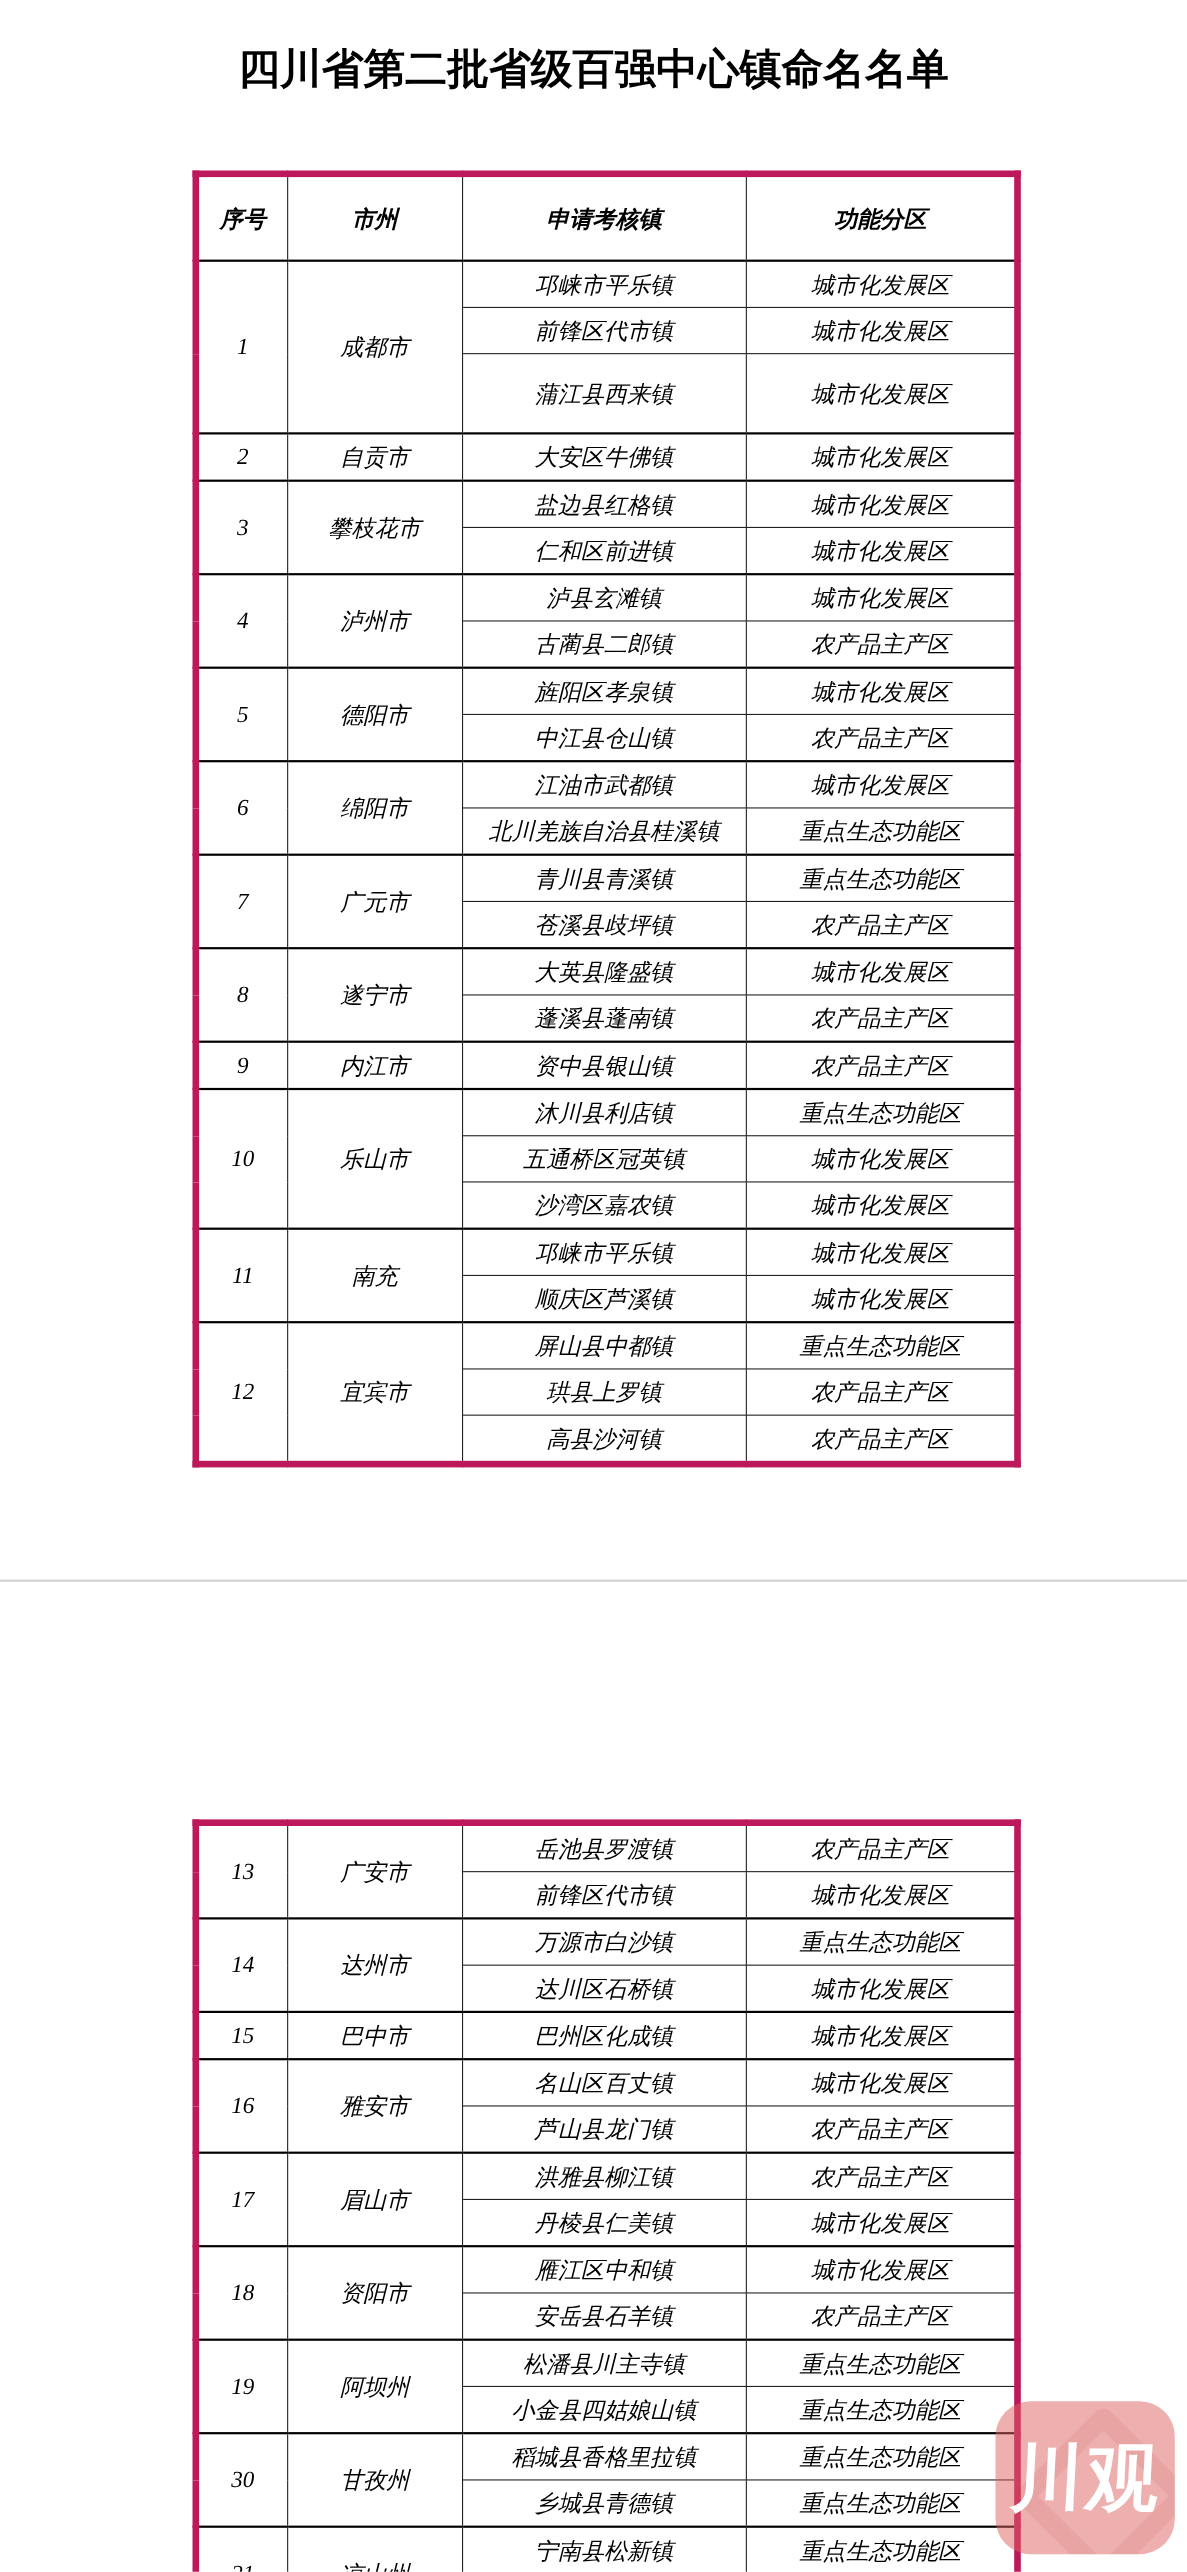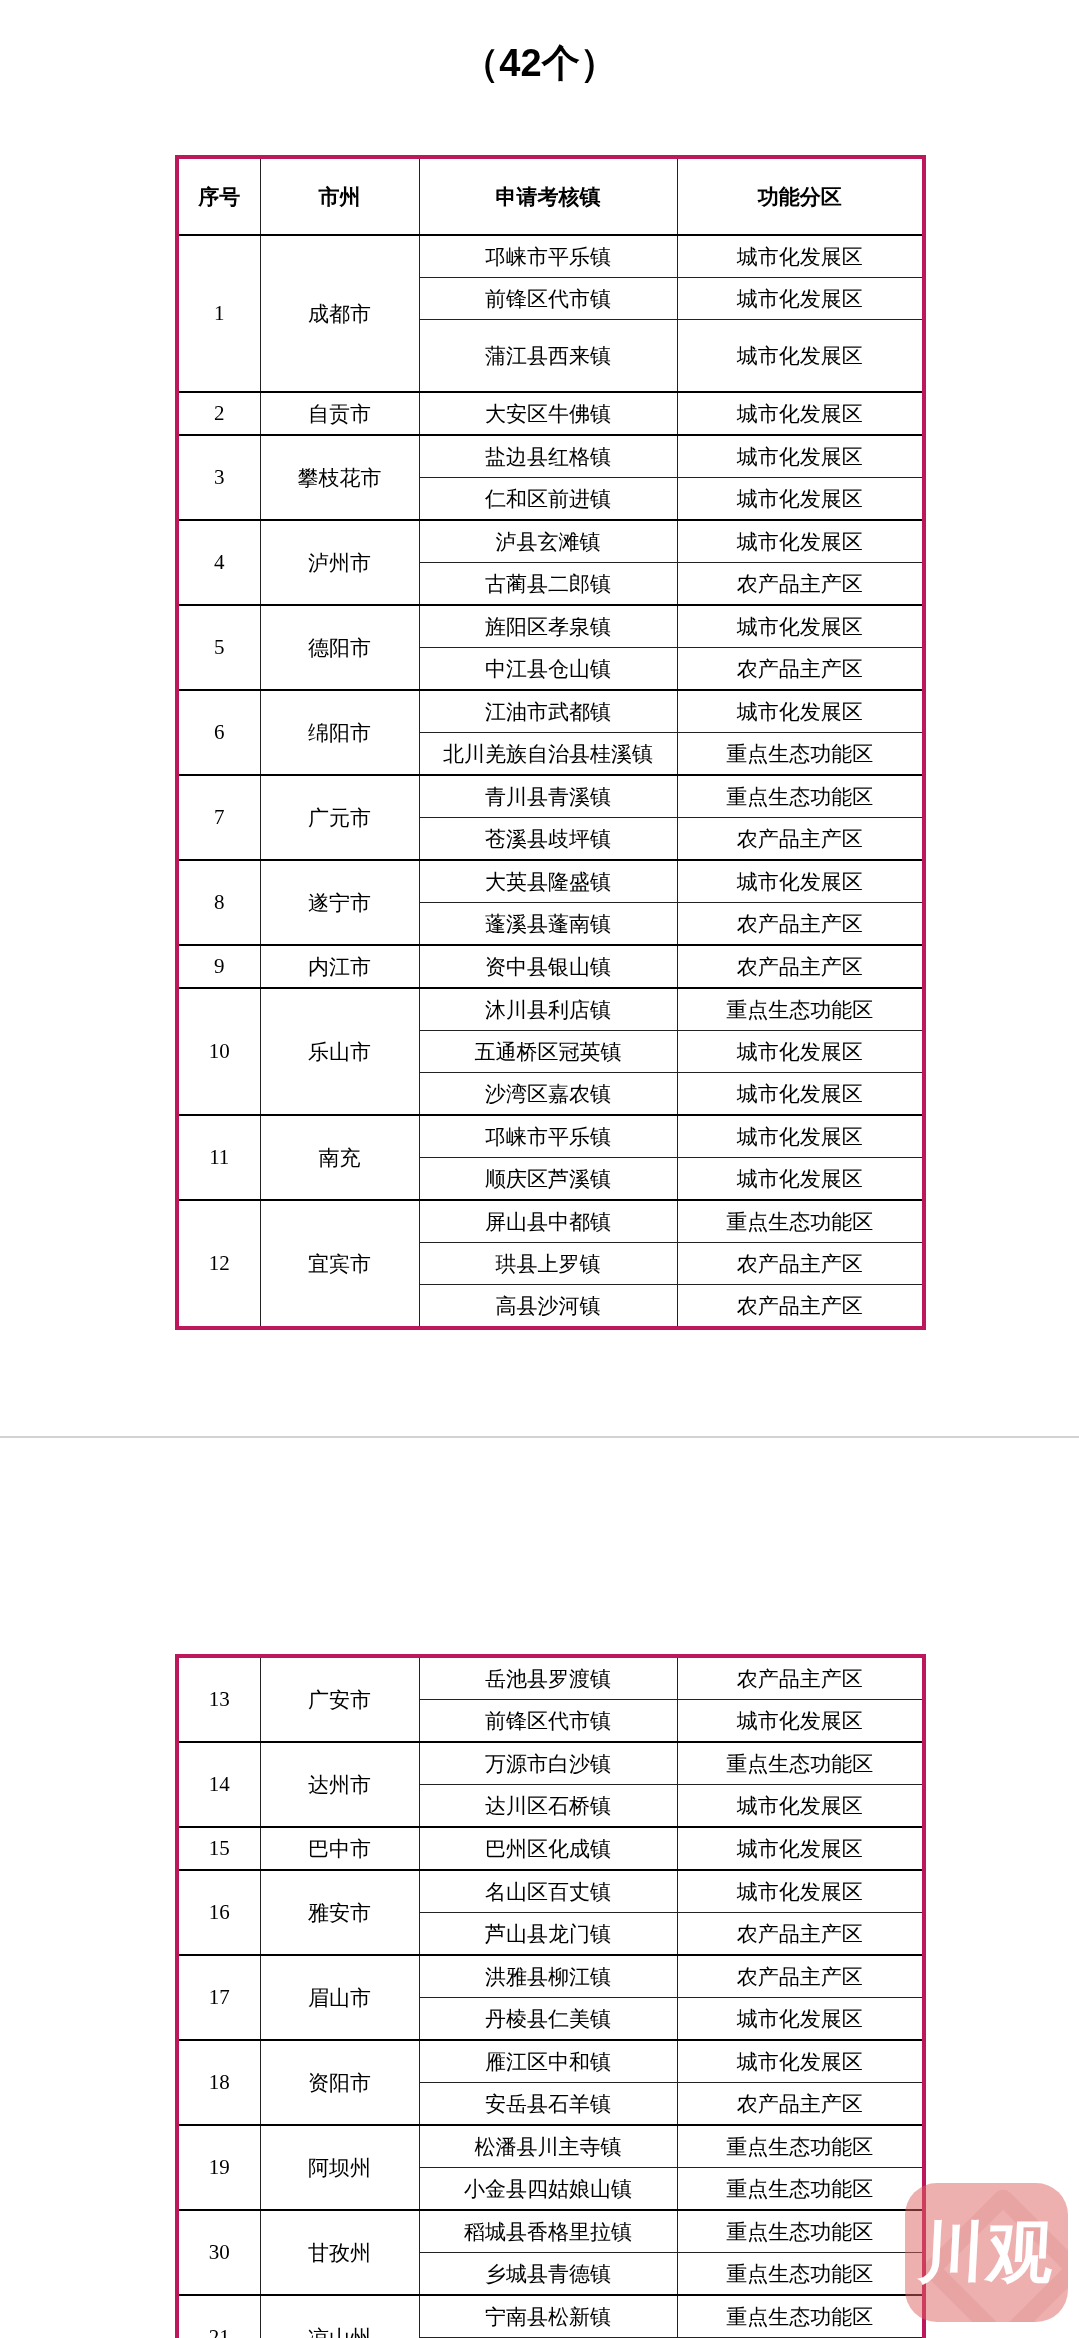--- a/index.html
+++ b/index.html
@@ -8,21 +8,22 @@
     font-family:"Liberation Serif","DejaVu Serif",serif;color:#000;overflow:hidden;
   }
   .title-wrap{position:absolute;top:34px;left:0;right:0;text-align:center;}
   .title-line{
     font-family:"Liberation Sans","DejaVu Sans",sans-serif;
     font-weight:bold;font-size:38px;line-height:58px;margin:0;color:#000;
   }
   table.list{
     position:absolute;left:175px;width:747px;
     border-collapse:collapse;table-layout:fixed;
-    border:4px solid #be185d;
+    border:6px solid #be185d;
+    font-style:italic;
   }
   #table1{top:155px;}
   #table2{top:1630px;margin-top:24px;}
   col.c-no{width:83px;}
   col.c-city{width:159px;}
   col.c-town{width:258px;}
   col.c-zone{width:247px;}
   th{
     height:73px;font-family:"Liberation Sans","DejaVu Sans",sans-serif;
     font-weight:bold;font-size:21px;text-align:center;vertical-align:middle;
@@ -52,21 +53,21 @@
   .logo .logo-text{
     position:relative;color:#ffffff;font-size:66px;font-weight:bold;
     font-family:"Liberation Sans","DejaVu Sans",sans-serif;
     letter-spacing:2px;transform:skewX(-3deg);
   }
 </style>
 </head>
 <body>
 
 <div class="title-wrap">
-  <h1 class="title-line">（42个）</h1>
+  <h1 class="title-line">四川省第二批省级百强中心镇命名名单</h1>
 </div>
 
 <table class="list" id="table1">
   <colgroup>
       <col class="c-no">
       <col class="c-city">
       <col class="c-town">
       <col class="c-zone">
     </colgroup>
   <thead>

